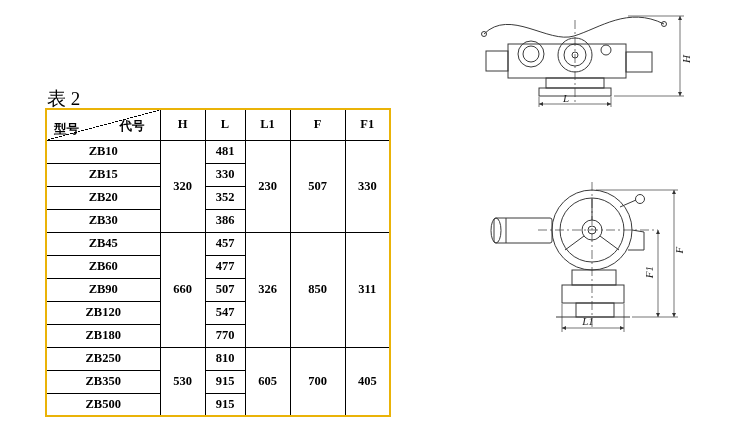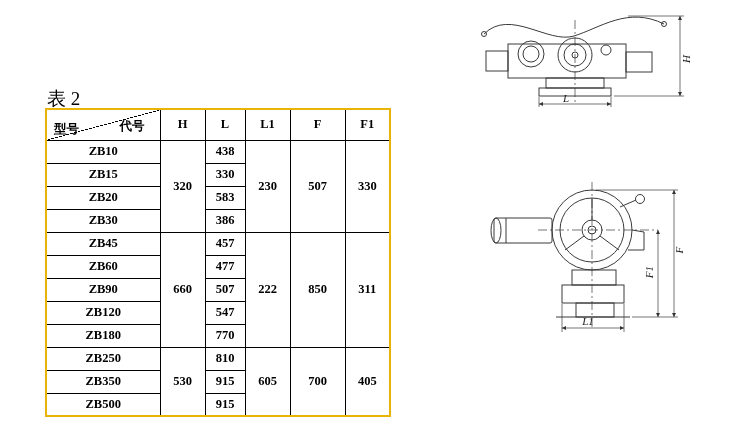--- a/index.html
+++ b/index.html
@@ -59,43 +59,43 @@
         <th>L1</th>
         <th>F</th>
         <th>F1</th>
       </tr>
     </thead>
     <tbody>
 
       <tr>
         <td class="model">ZB10</td>
         <td rowspan="4">320</td>
-        <td>438</td>
+        <td>481</td>
         <td rowspan="4">230</td>
         <td rowspan="4">507</td>
         <td rowspan="4">330</td>
       </tr>
       <tr>
         <td class="model">ZB15</td>
         <td>330</td>
       </tr>
       <tr>
         <td class="model">ZB20</td>
-        <td>583</td>
+        <td>352</td>
       </tr>
       <tr>
         <td class="model">ZB30</td>
         <td>386</td>
       </tr>
 
       <tr>
         <td class="model">ZB45</td>
         <td rowspan="5">660</td>
         <td>457</td>
-        <td rowspan="5">222</td>
+        <td rowspan="5">326</td>
         <td rowspan="5">850</td>
         <td rowspan="5">311</td>
       </tr>
       <tr>
         <td class="model">ZB60</td>
         <td>477</td>
       </tr>
       <tr>
         <td class="model">ZB90</td>
         <td>507</td>

